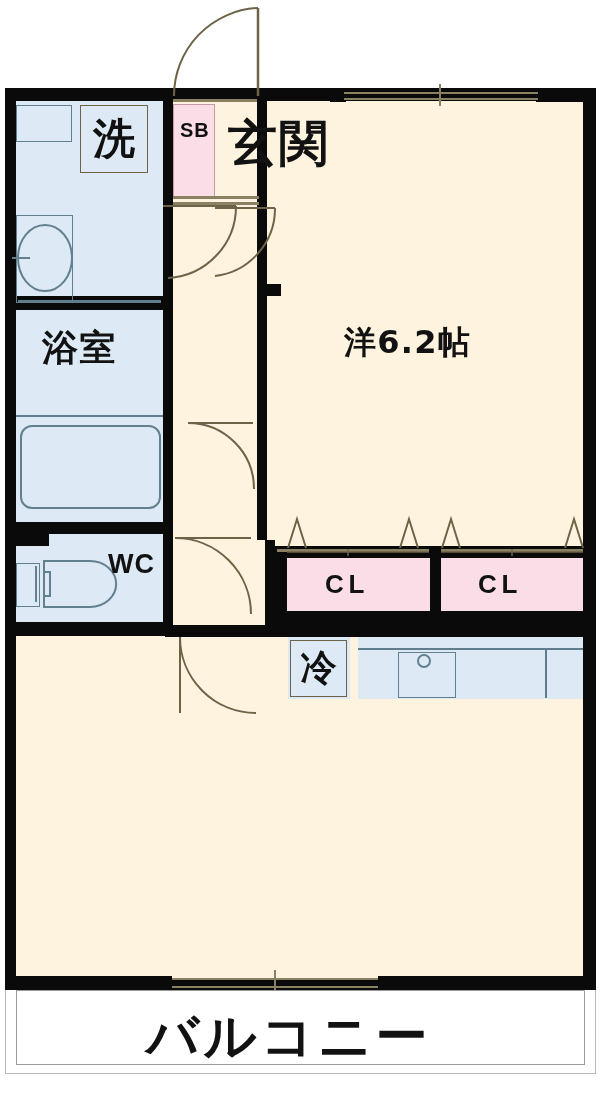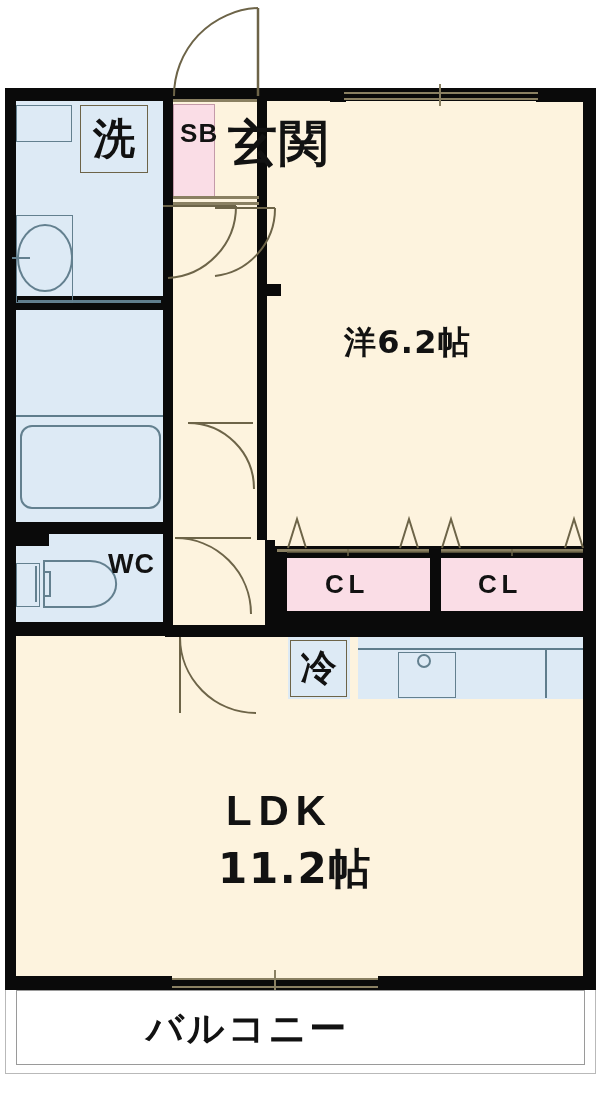--- a/index.html
+++ b/index.html
@@ -191,41 +191,40 @@
       <path d="M440,84 L440,106"></path>
       <path d="M275,970 L275,996"></path>
     </g>
   </svg>
 
   <div class="appbox" style="left:80px;top:105px;width:66px;height:66px;font-size:42px;">
     <span>洗</span>
   </div>
 
 
-  <div class="lbl lbl-lat" style="left:180px;top:119px;font-size:26px;line-height:1.15;">
+  <div class="lbl lbl-lat" style="left:180px;top:119px;font-size:20px;line-height:1.15;">
     <div style="display:block;width:28px;word-break:break-all;">SB</div>
   </div>
 
   <div class="lbl lbl-jp" style="left:228px;top:119px;font-size:49px;">玄関</div>
 
+  <div class="lbl lbl-jp" style="left:42px;top:330px;font-size:36px;">浴室</div>
 
   <div class="lbl lbl-lat" style="left:108px;top:550px;font-size:27px;line-height:1.1;">
     <div style="display:block;width:26px;word-break:break-all;text-align:center;">WC</div>
   </div>
 
   <div class="lbl lbl-jp" style="left:344px;top:326px;font-size:32px;">洋6.2帖</div>
 
   <div class="lbl lbl-lat" style="left:325px;top:571px;font-size:26px;letter-spacing:0.18em;">CL</div>
 
   <div class="lbl lbl-lat" style="left:478px;top:571px;font-size:26px;letter-spacing:0.18em;">CL</div>
 
   <div class="appbox" style="left:290px;top:640px;width:55px;height:55px;font-size:36px;">
     <span>冷</span>
   </div>
 
-  <div class="lbl lbl-lat" style="left:226px;top:790px;font-size:42px;letter-spacing:0.16em;">LDK</div>
-  <div class="lbl lbl-jp" style="left:218px;top:848px;font-size:42px;">11.2帖</div>
 
   <div class="balcony-box" style="left:16px;top:990px;width:567px;height:73px;"></div>
   <div class="abs" style="left:5px;top:990px;width:591px;height:84px;border:1px solid #b9b9b9;border-top:none;"></div>
-  <div class="lbl lbl-jp" style="left:146px;top:1010px;font-size:37px;letter-spacing:0.08em;">バルコニー</div>
+  <div class="lbl lbl-jp" style="left:146px;top:1010px;font-size:52px;letter-spacing:0.08em;">バルコニー</div>
 
 </div>
 
 </body></html>

